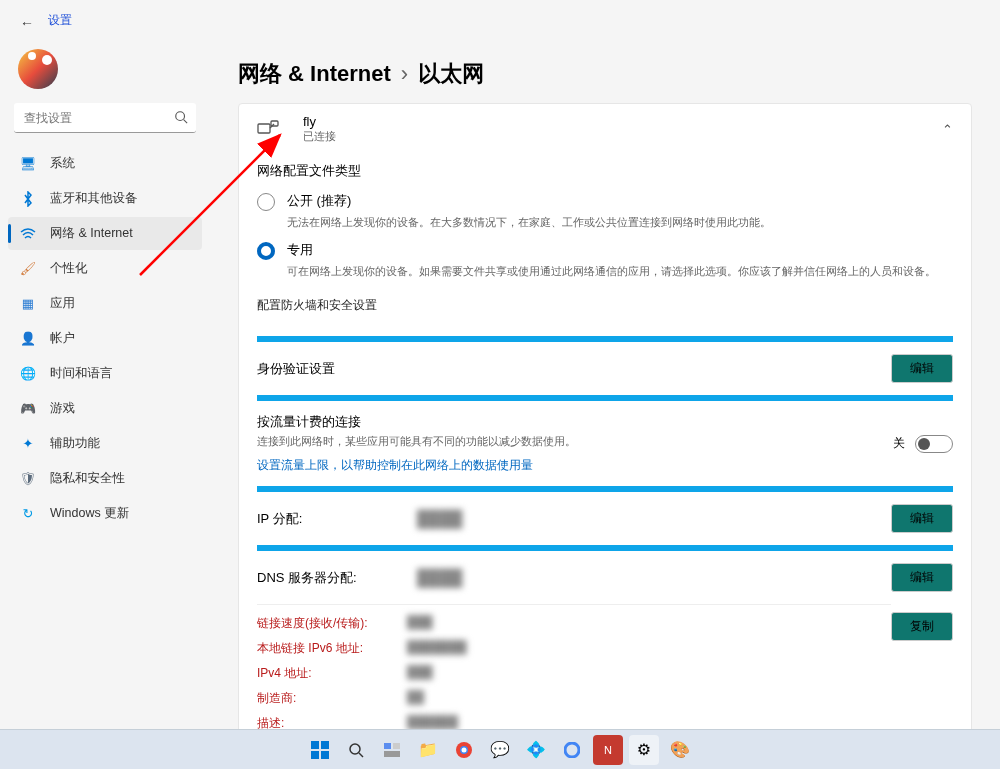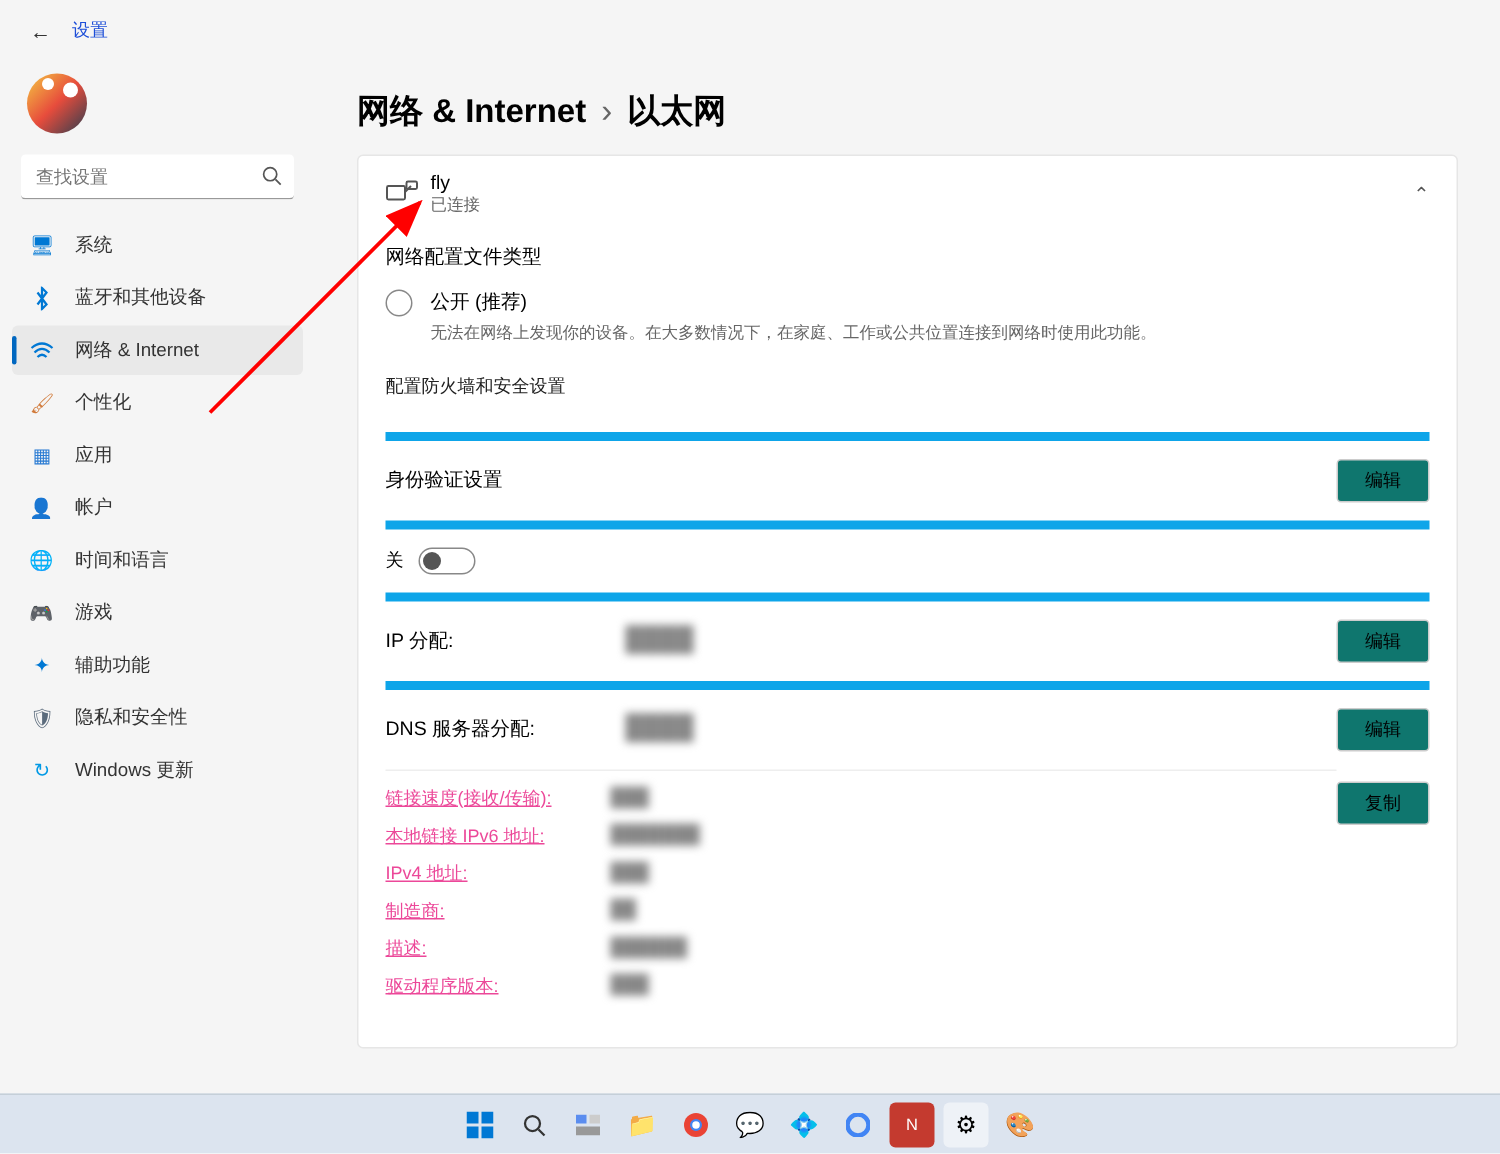--- a/index.html
+++ b/index.html
@@ -27,21 +27,21 @@
     .nav-item.active::before { content:""; position:absolute; left:0; top:7px; bottom:7px; width:3px; background:#0067c0; border-radius:2px; }
     .nav-icon { width: 16px; height: 16px; display: flex; align-items: center; justify-content: center; font-size: 13px; }
 
     .main { flex: 1; padding: 18px 28px 0 28px; overflow-y: auto; }
     .breadcrumb { display: flex; align-items: center; gap: 10px; font-size: 22px; font-weight: 600; margin-bottom: 14px; }
     .breadcrumb .sep { color: #666; font-weight: 400; }
     .bc-parent { cursor:pointer; }
 
     .card { background: #fff; border: 1px solid #e6e6e6; border-radius: 4px; padding: 10px 18px; margin-bottom: 4px; }
 
-    .conn-row { display: flex; align-items: center; gap: 8px; padding: 0 0 4px; }
+    .conn-row { display: flex; align-items: center; gap: 24px; padding: 0 0 4px; }
     .conn-icon { width: 22px; height: 18px; display:flex; align-items:center; justify-content:center; }
     .conn-info { flex: 1; }
     .conn-name { font-size: 13px; }
     .conn-status { font-size: 11px; color: #666; }
     .chev { color: #555; font-size: 13px; }
 
     .section-title { font-size: 13px; margin: 14px 0 12px; }
     .radio-row { display: flex; align-items: flex-start; gap: 12px; margin-bottom: 10px; }
     .radio { width: 18px; height: 18px; border-radius: 50%; flex-shrink: 0; margin-top: 1px; }
     .radio.unchecked { border: 1px solid #888; background: #fff; }
@@ -56,21 +56,21 @@
     .row-title { font-size: 13px; }
     .row-sub { font-size: 11px; color: #666; margin-top: 3px; }
     .btn { background: #0f766e; border: 1px solid #ccc; border-radius: 3px; padding: 5px 18px; font-size: 12px; cursor: pointer; }
     .toggle-wrap { display: flex; align-items: center; gap: 10px; }
     .toggle-text { font-size: 12px; }
     .toggle { width: 38px; height: 18px; border: 1px solid #888; border-radius: 10px; position: relative; background: #fff; }
     .toggle::after { content:""; position:absolute; left:2px; top:2px; width:12px; height:12px; background:#555; border-radius:50%; }
 
     .info-table { padding: 6px 0 10px; border-top:1px solid #eee; }
     .info-row { display: flex; padding: 4px 0; font-size: 12px; }
-    .info-label { width: 150px; color: #ec4899; text-decoration: underline; }
+    .info-label { width: 150px; color: #b91c1c; }
     .info-val { color: #888; filter: blur(3px); flex: 1; }
     .copy-wrap { display:flex; align-items:flex-start; }
     .copy-wrap .info-table { flex:1; }
 
     .arrow-overlay { position: absolute; top: 125px; left: 130px; pointer-events: none; }
 
     .taskbar { position: absolute; bottom: 0; left: 0; right: 0; height: 40px; background: #dce4ef; display: flex; align-items: center; justify-content: center; gap: 6px; border-top: 1px solid #c5cfd8; }
     .tb-item { width: 30px; height: 30px; display: flex; align-items: center; justify-content: center; font-size: 16px; border-radius: 4px; }
     .tb-item.active { background: rgba(255,255,255,0.5); }
 
@@ -183,31 +183,43 @@
       <div class="section-title">网络配置文件类型</div>
 
       <div class="radio-row">
         <div class="radio unchecked"></div>
         <div>
           <div class="radio-label">公开 (推荐)</div>
           <div class="radio-desc">无法在网络上发现你的设备。在大多数情况下，在家庭、工作或公共位置连接到网络时使用此功能。</div>
         </div>
       </div>
 
+      <div class="radio-row">
+        <div class="radio checked"></div>
+        <div>
+          <div class="radio-label">专用</div>
+          <div class="radio-desc">可在网络上发现你的设备。如果需要文件共享或使用通过此网络通信的应用，请选择此选项。你应该了解并信任网络上的人员和设备。</div>
+        </div>
+      </div>
 
       <span class="link" style="color:#222; margin-bottom:8px;">配置防火墙和安全设置</span>
 
       <div class="row" style="margin-top:14px;">
         <div class="row-info">
             <div class="row-title">身份验证设置</div>
           </div>
         <button class="btn">编辑</button>
       </div>
 
       <div class="row">
+        <div class="row-info">
+          <div class="row-title">按流量计费的连接</div>
+          <div class="row-sub">连接到此网络时，某些应用可能具有不同的功能以减少数据使用。</div>
+          <span class="link">设置流量上限，以帮助控制在此网络上的数据使用量</span>
+        </div>
         <div class="toggle-wrap">
           <span class="toggle-text">关</span>
           <div class="toggle"></div>
         </div>
       </div>
 
       <div class="row">
         <div class="row-info" style="display:flex; gap:40px;">
           <span class="row-title" style="width:120px;">IP 分配:</span>
           <span class="info-val">████</span>

